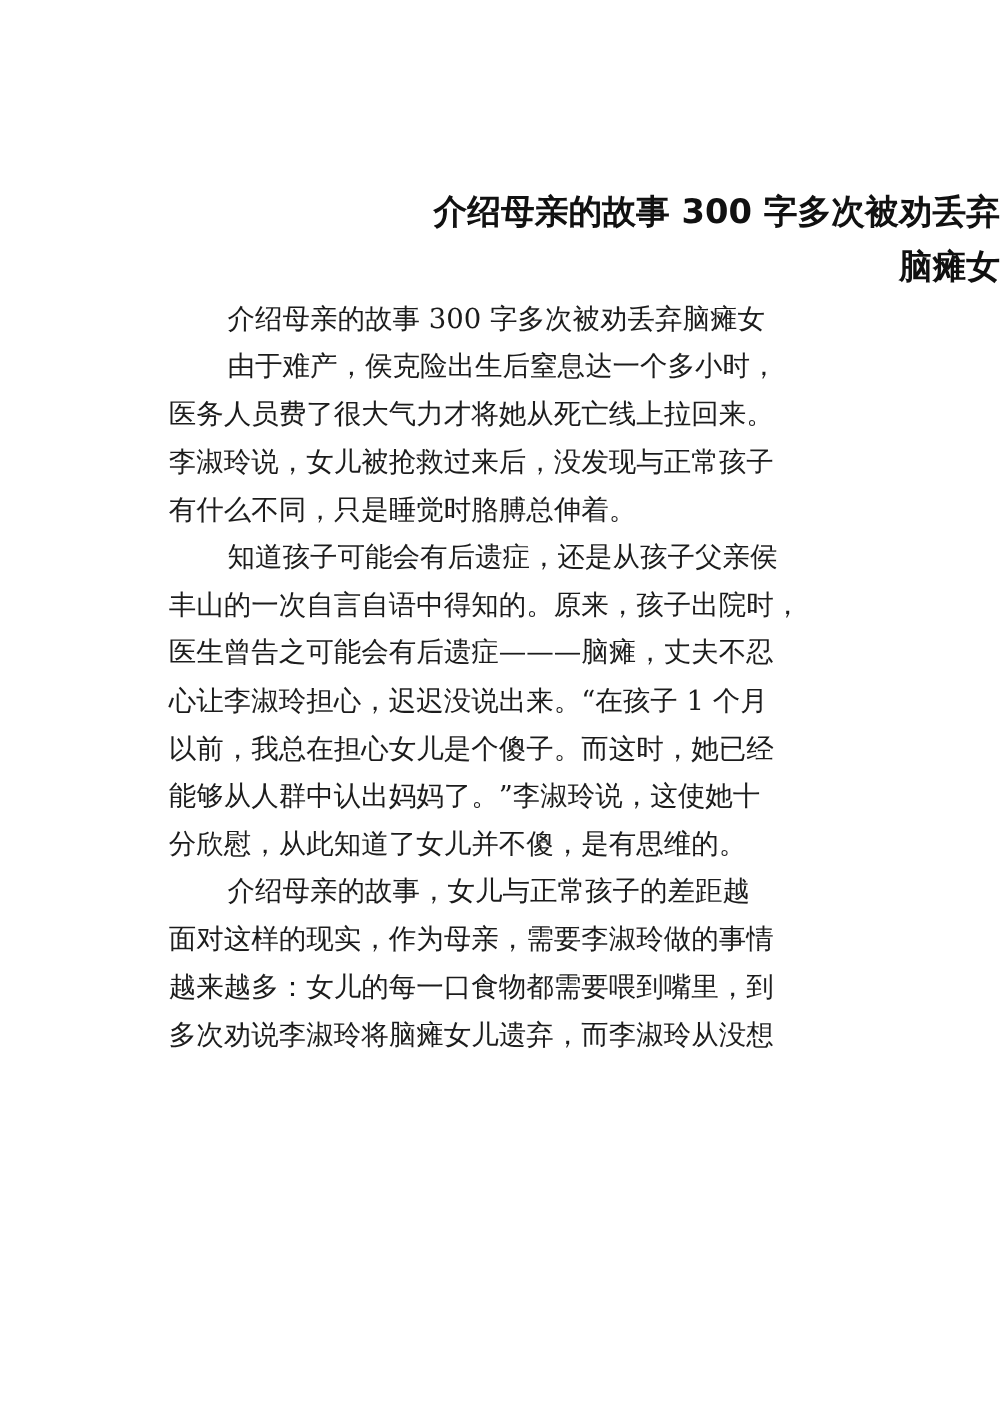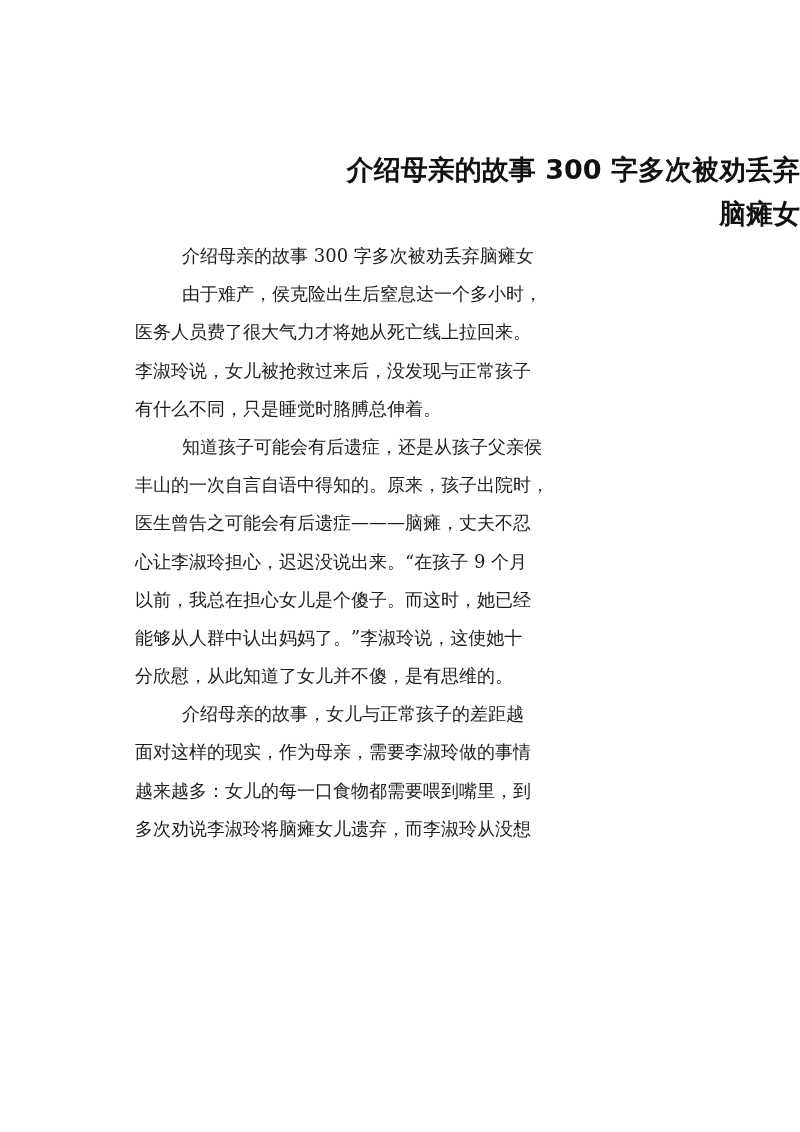--- a/index.html
+++ b/index.html
@@ -35,21 +35,21 @@
       letter-spacing: 0px;
       margin-top: 48px;
     }
     .title .line { display: block; }
     .body {
       position: absolute;
       left: 135px;
       top: 237px;
       width: 535px;
       font-family: "DejaVu Serif", "Liberation Serif", serif;
-      font-size: 18px;
+      font-size: 22px;
       line-height: 38.2px;
       color: #1c1c1c;
     }
     .body .ln {
       display: block;
       white-space: nowrap;
       height: 38.2px;
     }
     .body .ln.indent { padding-left: 47px; }
   </style>
@@ -64,21 +64,21 @@
 
   <div class="body">
     <span class="ln indent">介绍母亲的故事 300 字多次被劝丢弃脑瘫女</span>
     <span class="ln indent">由于难产，侯克险出生后窒息达一个多小时，</span>
     <span class="ln">医务人员费了很大气力才将她从死亡线上拉回来。</span>
     <span class="ln">李淑玲说，女儿被抢救过来后，没发现与正常孩子</span>
     <span class="ln">有什么不同，只是睡觉时胳膊总伸着。</span>
     <span class="ln indent">知道孩子可能会有后遗症，还是从孩子父亲侯</span>
     <span class="ln">丰山的一次自言自语中得知的。原来，孩子出院时，</span>
     <span class="ln">医生曾告之可能会有后遗症———脑瘫，丈夫不忍</span>
-    <span class="ln">心让李淑玲担心，迟迟没说出来。“在孩子 9 个月</span>
+    <span class="ln">心让李淑玲担心，迟迟没说出来。“在孩子 1 个月</span>
     <span class="ln">以前，我总在担心女儿是个傻子。而这时，她已经</span>
     <span class="ln">能够从人群中认出妈妈了。”李淑玲说，这使她十</span>
     <span class="ln">分欣慰，从此知道了女儿并不傻，是有思维的。</span>
     <span class="ln indent">介绍母亲的故事，女儿与正常孩子的差距越</span>
     <span class="ln">面对这样的现实，作为母亲，需要李淑玲做的事情</span>
     <span class="ln">越来越多：女儿的每一口食物都需要喂到嘴里，到</span>
     <span class="ln">多次劝说李淑玲将脑瘫女儿遗弃，而李淑玲从没想</span>
   </div>
 </div>
 

